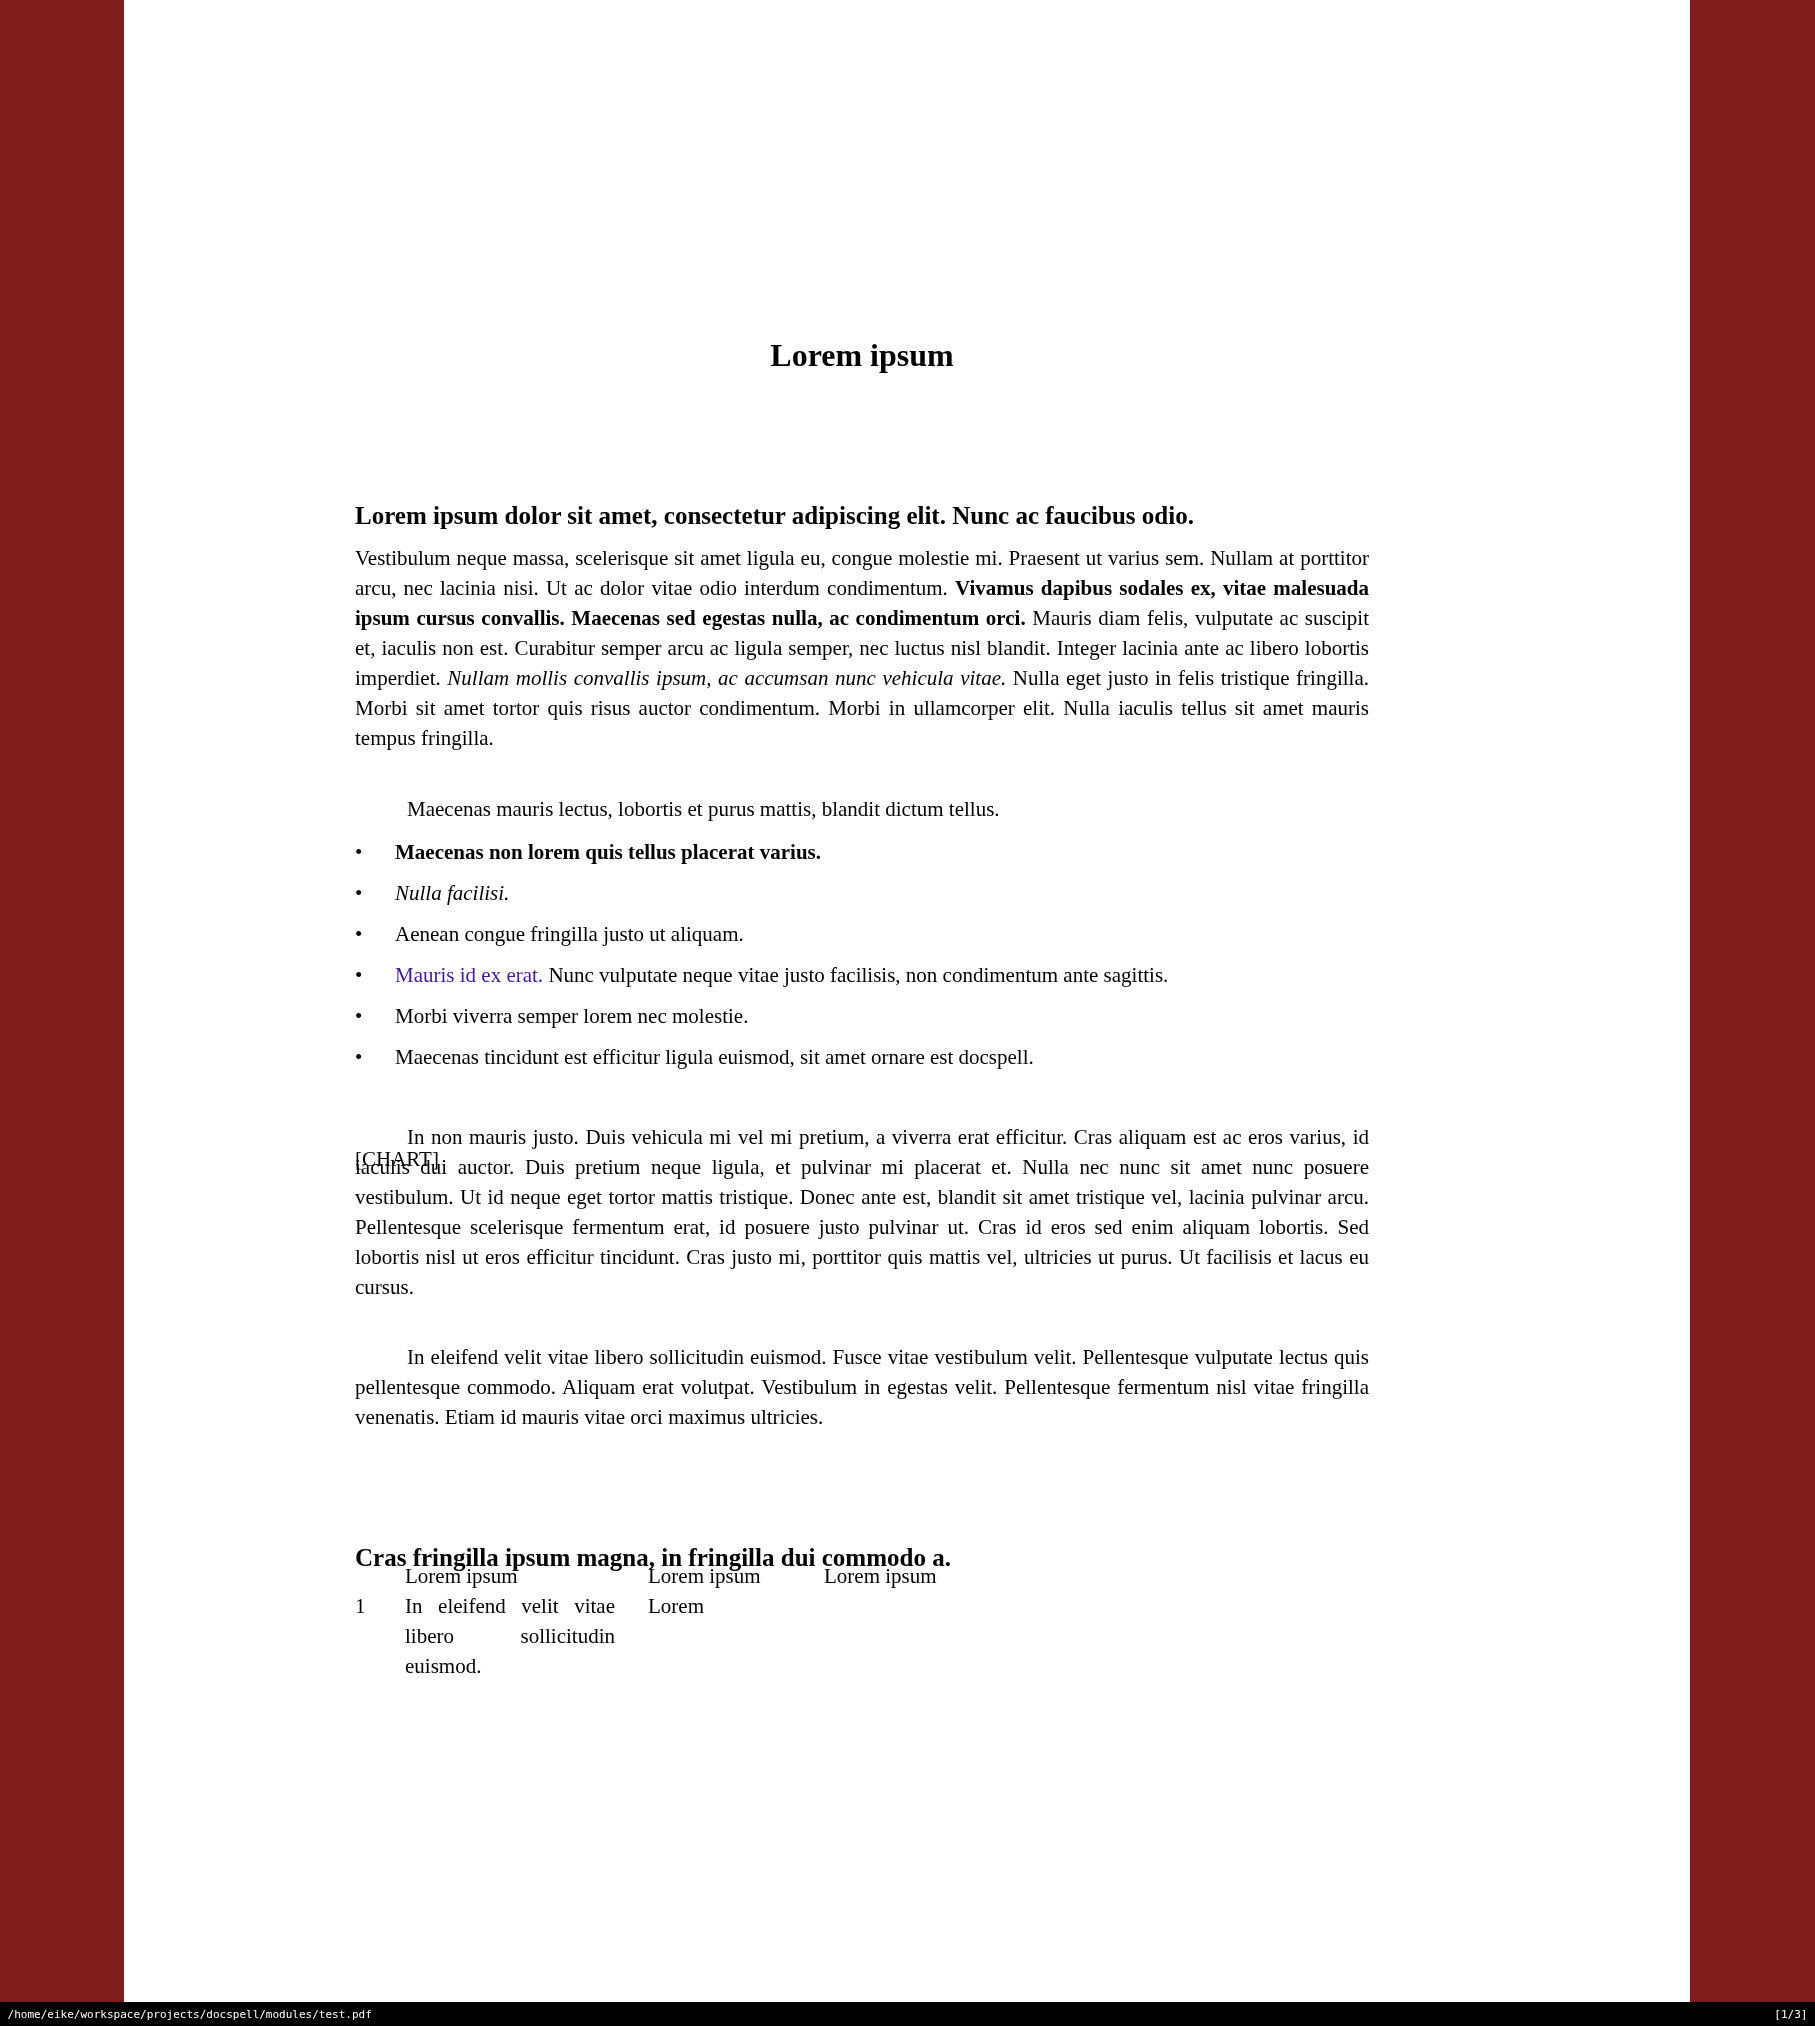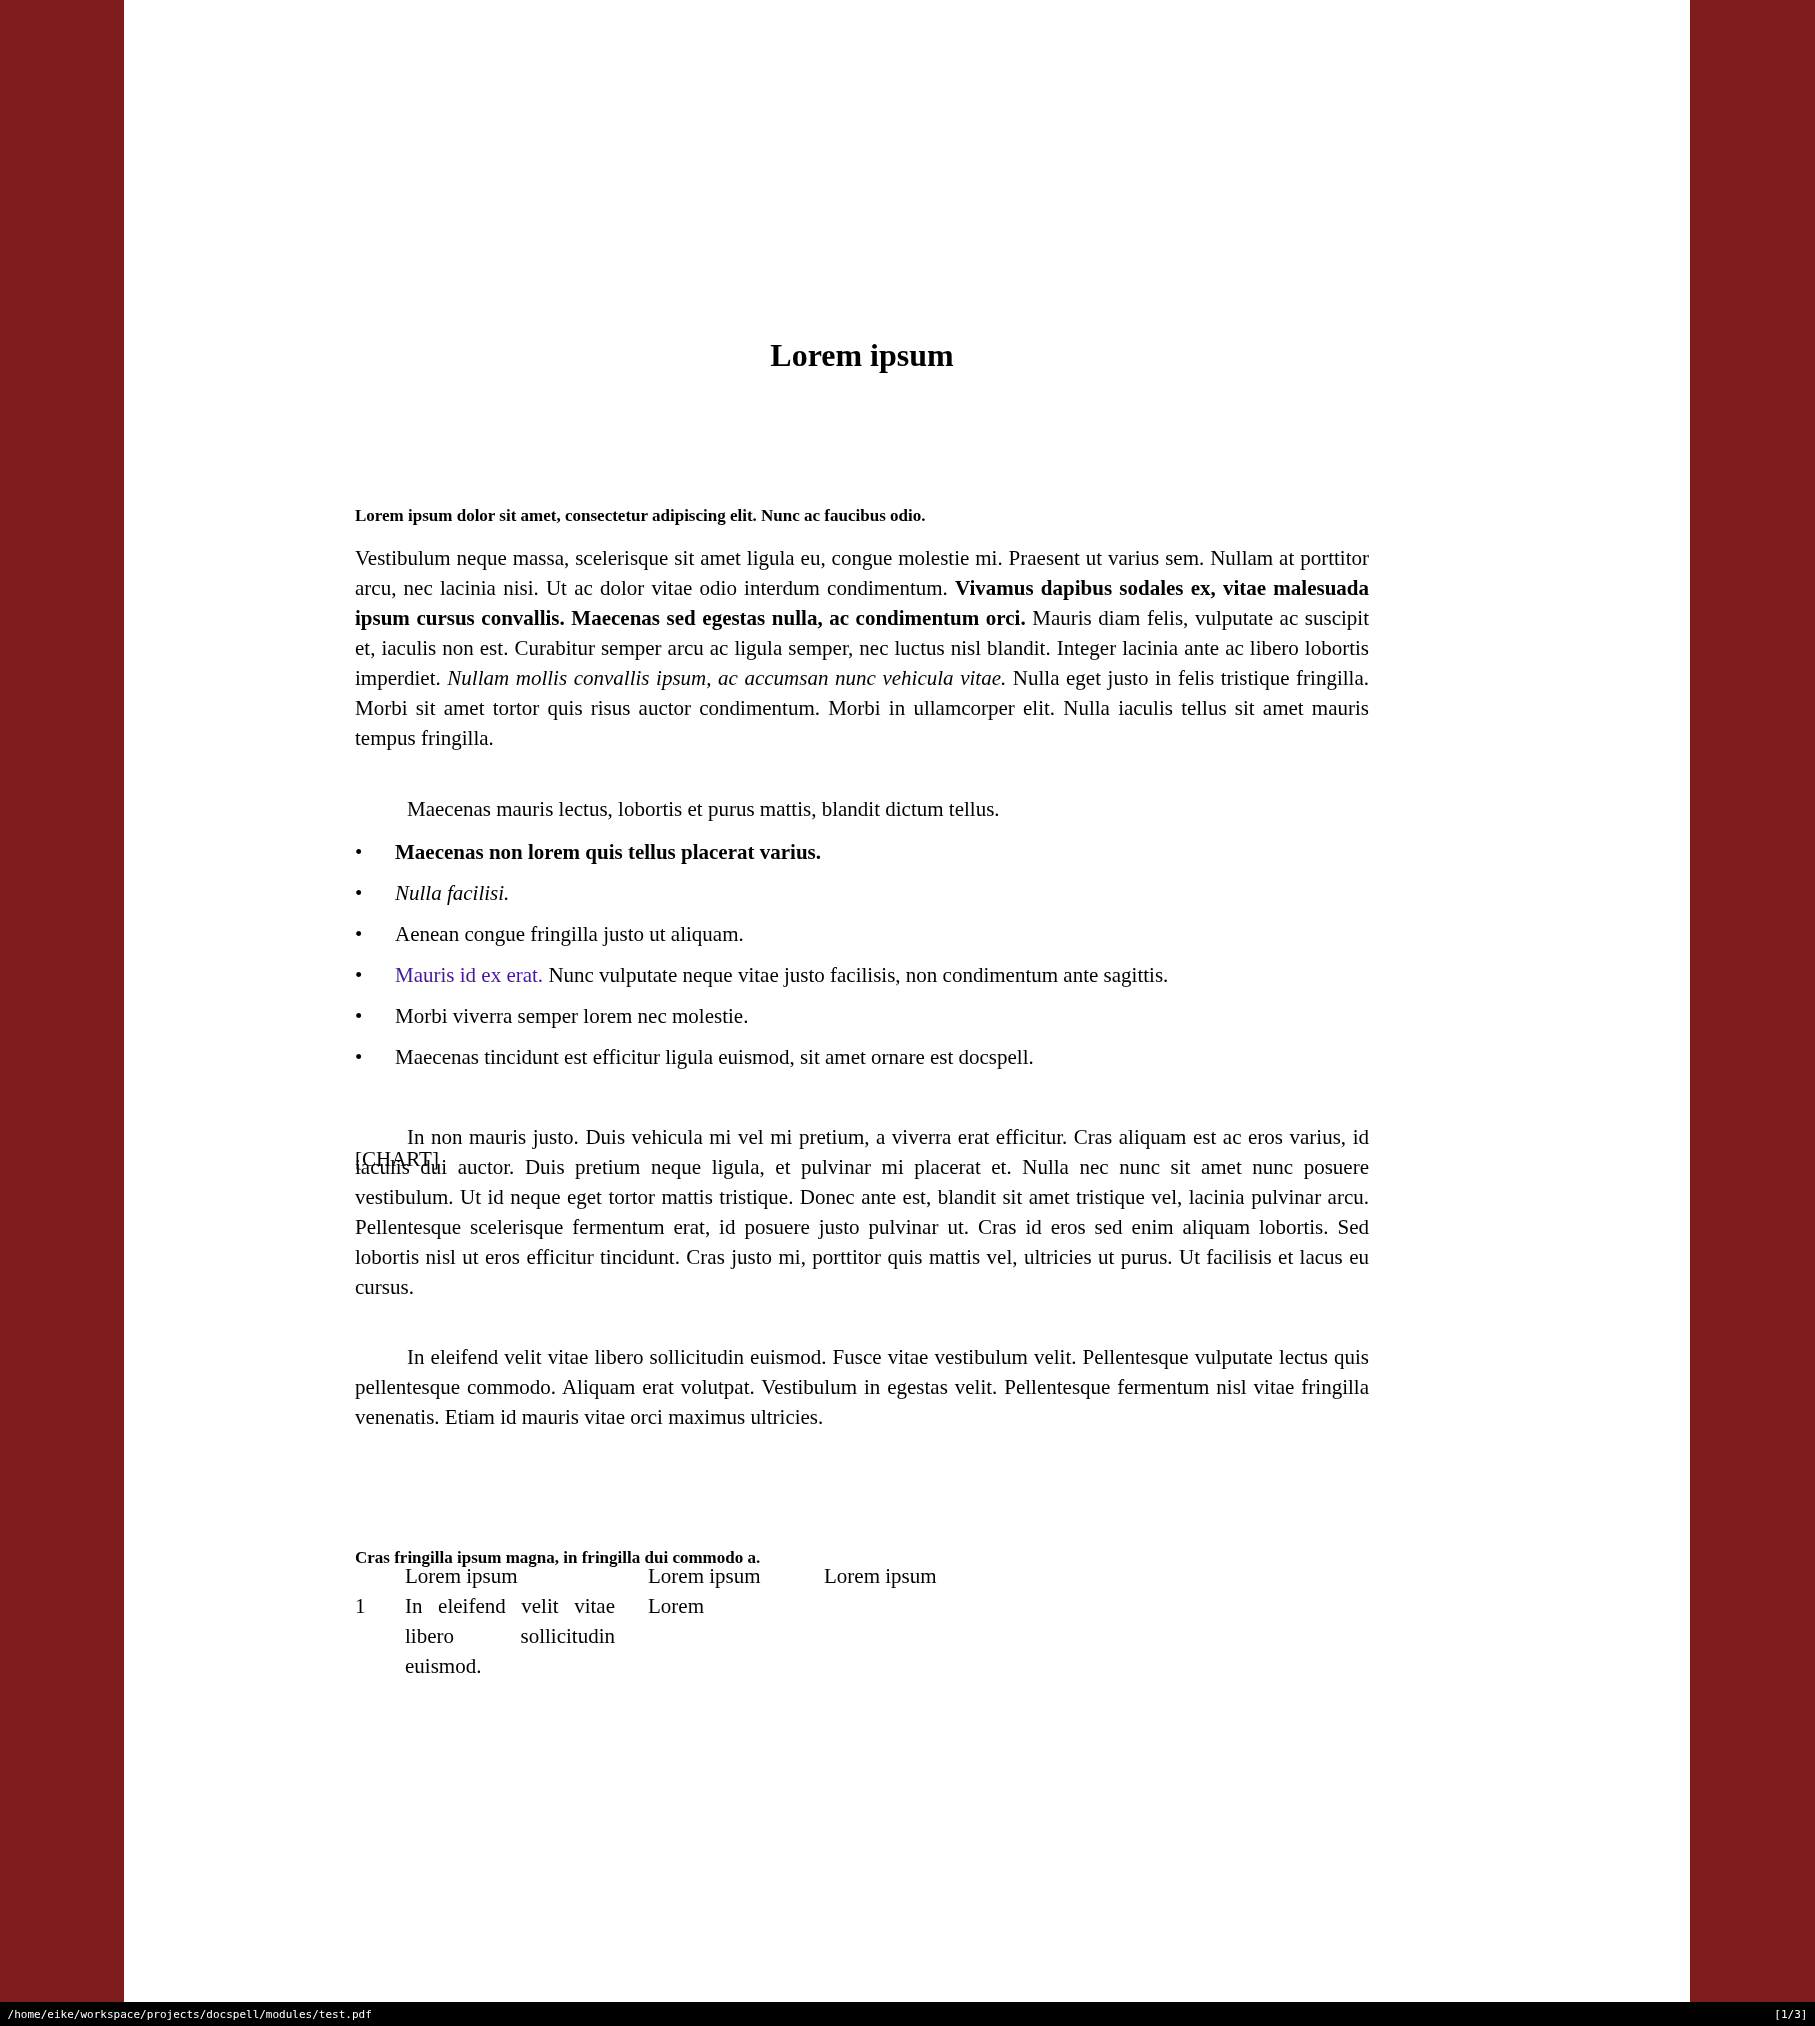--- a/index.html
+++ b/index.html
@@ -36,21 +36,21 @@
   }
   .doc-title {
     top: 336px;
     text-align: center;
     font-weight: bold;
     font-size: 32px;
     line-height: 38px;
   }
   .section-heading {
     font-weight: bold;
-    font-size: 17px;
+    font-size: 25px;
     line-height: 30px;
   }
   .h1 { top: 501px; }
   .h2 { top: 1543px; }
   .para { text-align: justify; }
   .p1 { top: 543px; }
   .p2 { top: 794px; text-indent: 52px; }
   .p3 { top: 1122px; text-indent: 52px; }
   .p4 { top: 1342px; text-indent: 52px; }
   .chart-placeholder { top: 1144px; }

